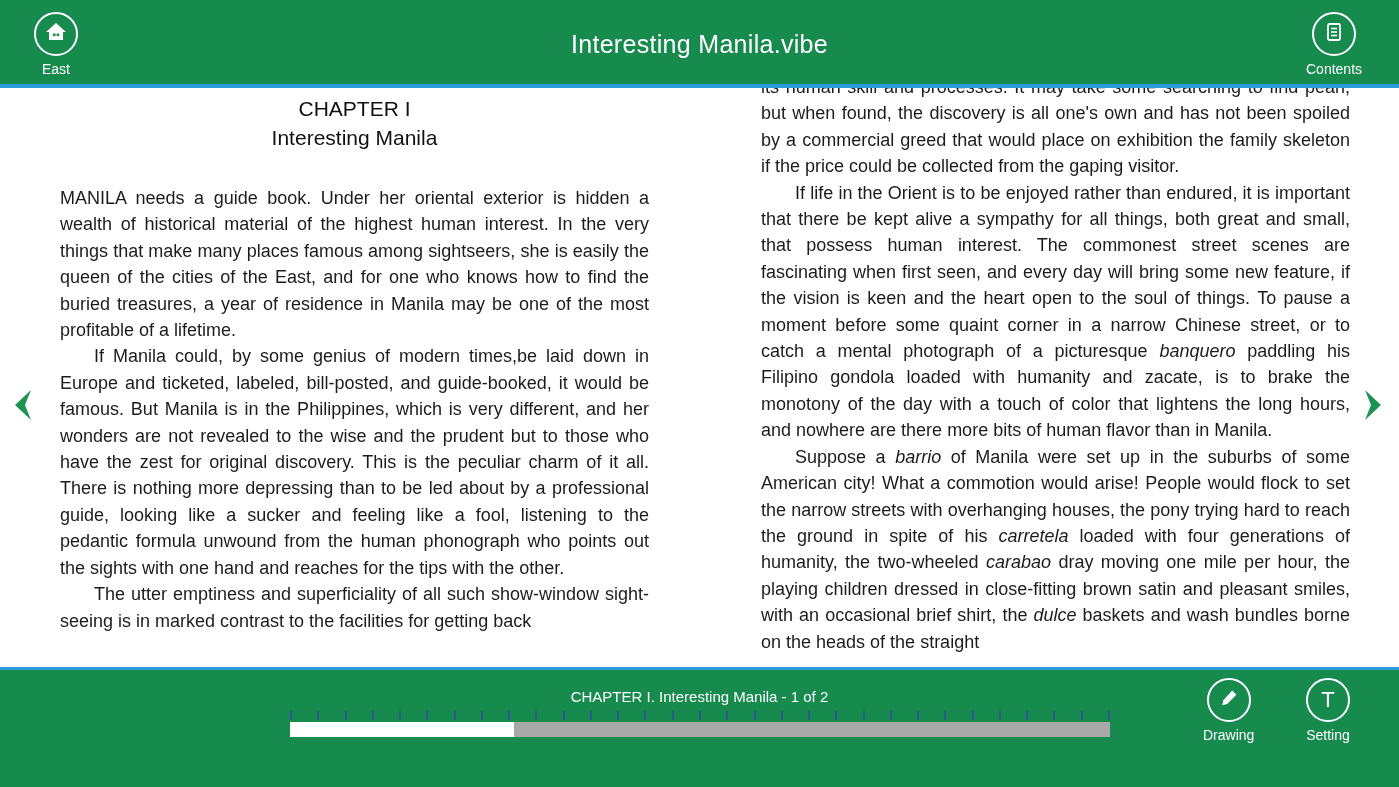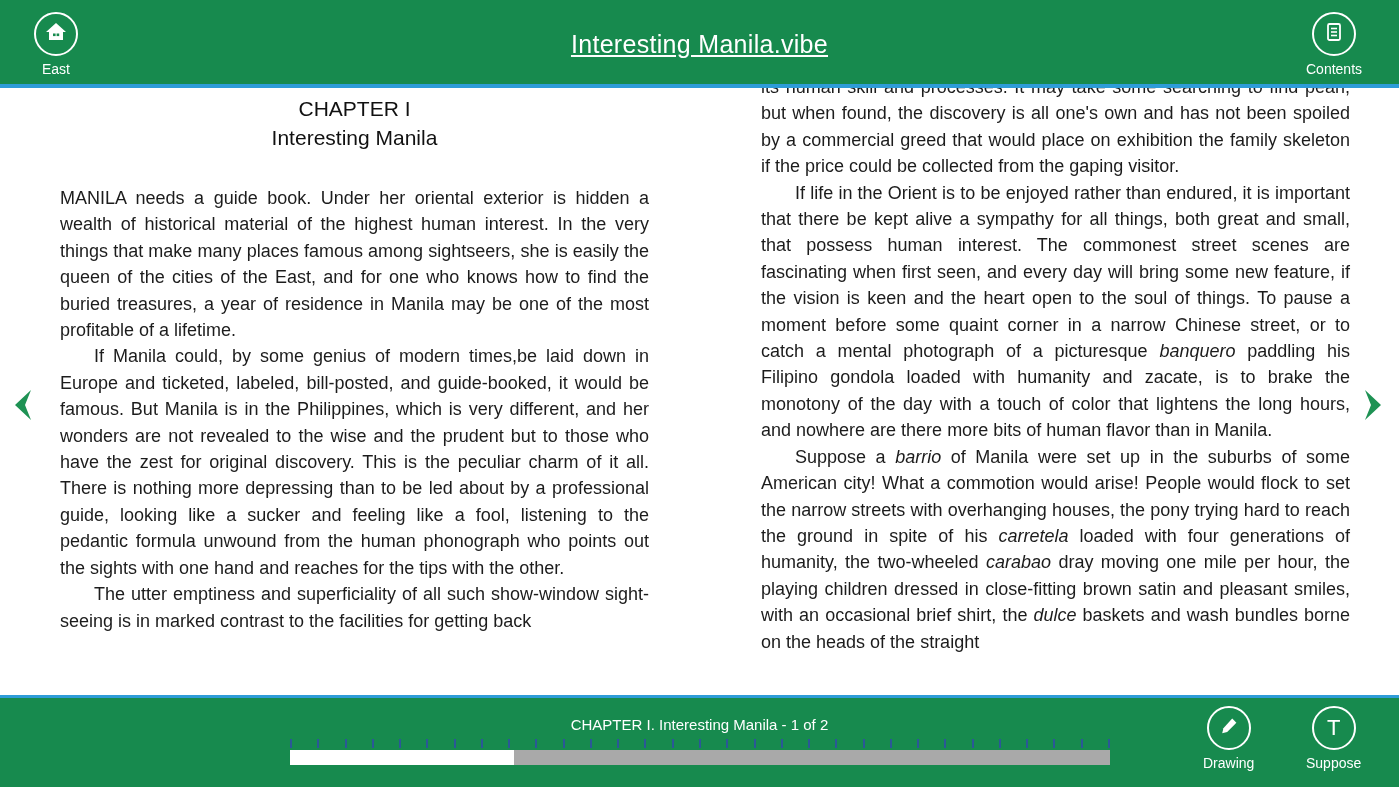--- a/index.html
+++ b/index.html
@@ -23,37 +23,37 @@
   
   .header{
     position:absolute;top:0;left:0;width:100%;height:88px;
     background:var(--green);
     border-bottom:4px solid var(--accent-blue);
     z-index:20;
   }
   .app-title{
     position:absolute;top:30px;left:0;width:100%;
     text-align:center;color:#fff;font-size:25px;font-weight:300;
-    letter-spacing:.3px;pointer-events:none;text-decoration:underline;
+    letter-spacing:.3px;pointer-events:none;
   }
   .nav-btn{
     position:absolute;display:flex;flex-direction:column;align-items:center;
     gap:5px;cursor:pointer;color:#fff;
   }
   .nav-btn .circle{
     width:44px;height:44px;border:2px solid #fff;border-radius:50%;
     display:flex;align-items:center;justify-content:center;
   }
   .nav-btn .lbl{font-size:14px;color:#fff;}
   .btn-home{left:34px;top:12px;}
   .btn-contents{left:1306px;top:12px;}
 
   
   .footer{
-    position:absolute;bottom:0;left:0;width:100%;height:92px;
+    position:absolute;bottom:0;left:0;width:100%;height:120px;
     background:var(--green);
     border-top:3px solid var(--accent-blue);
     z-index:20;
   }
   .footer .status{
     position:absolute;top:18px;left:0;width:100%;
     text-align:center;color:#fff;font-size:15px;font-weight:300;
   }
   .ticks{
     position:absolute;left:290px;top:41px;width:820px;height:9px;
@@ -211,17 +211,17 @@
           </svg>
         </span>
       </div>
       <span class="lbl">Drawing</span>
     </div>
 
     <div class="nav-btn btn-setting">
       <div class="circle">
         <span class="t-glyph">T</span>
       </div>
-      <span class="lbl">Suppose</span>
+      <span class="lbl">Setting</span>
     </div>
   </div>
 
 </div>
 
 </body></html>

